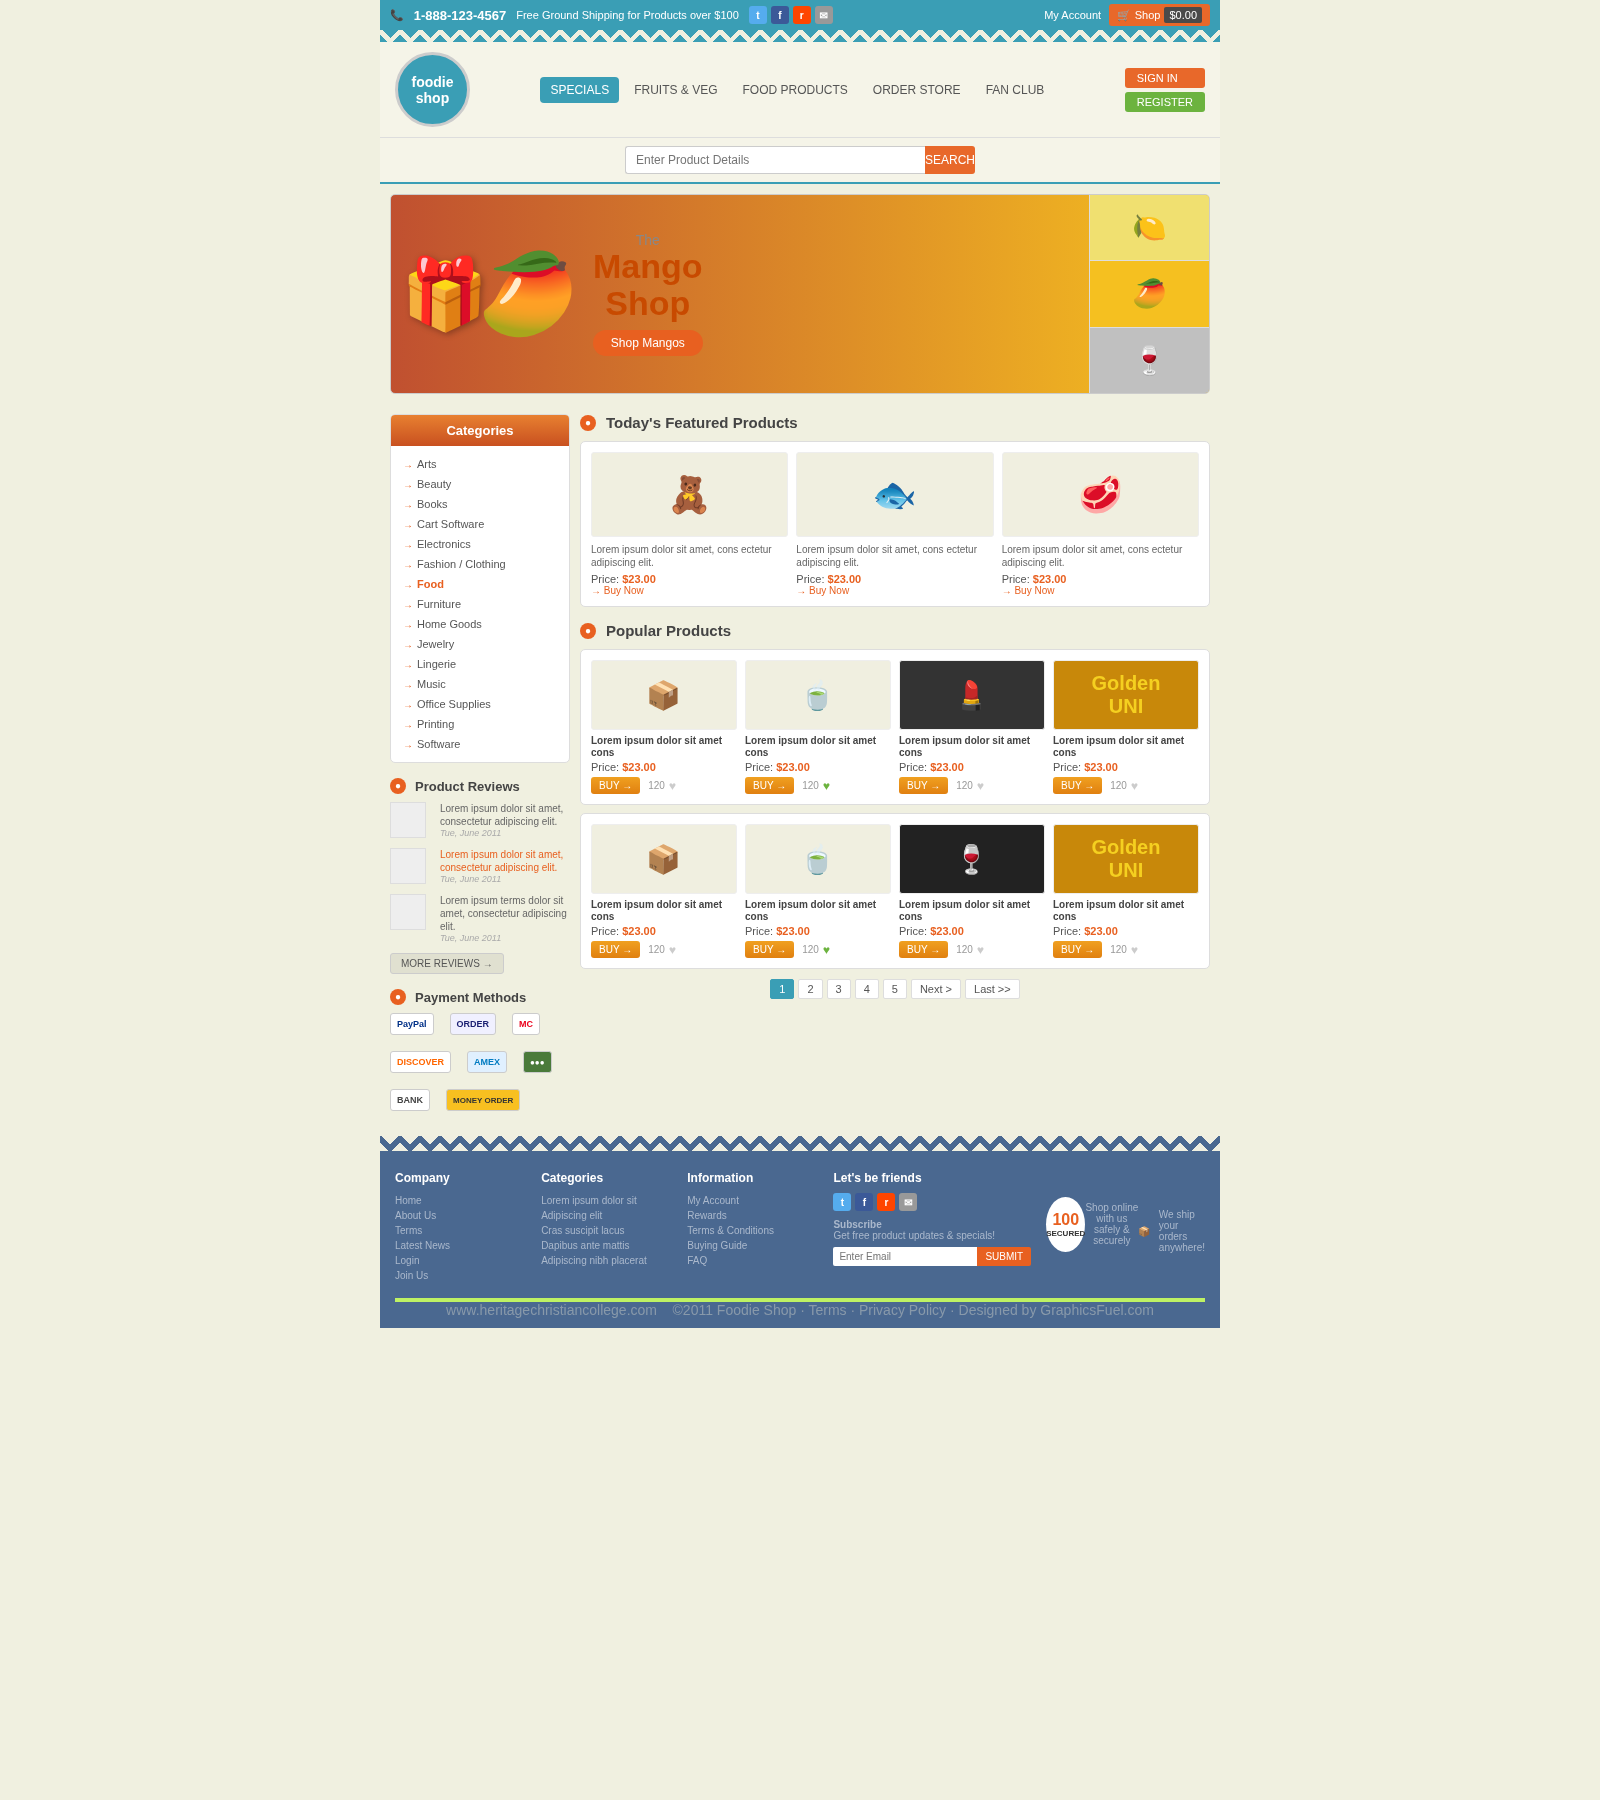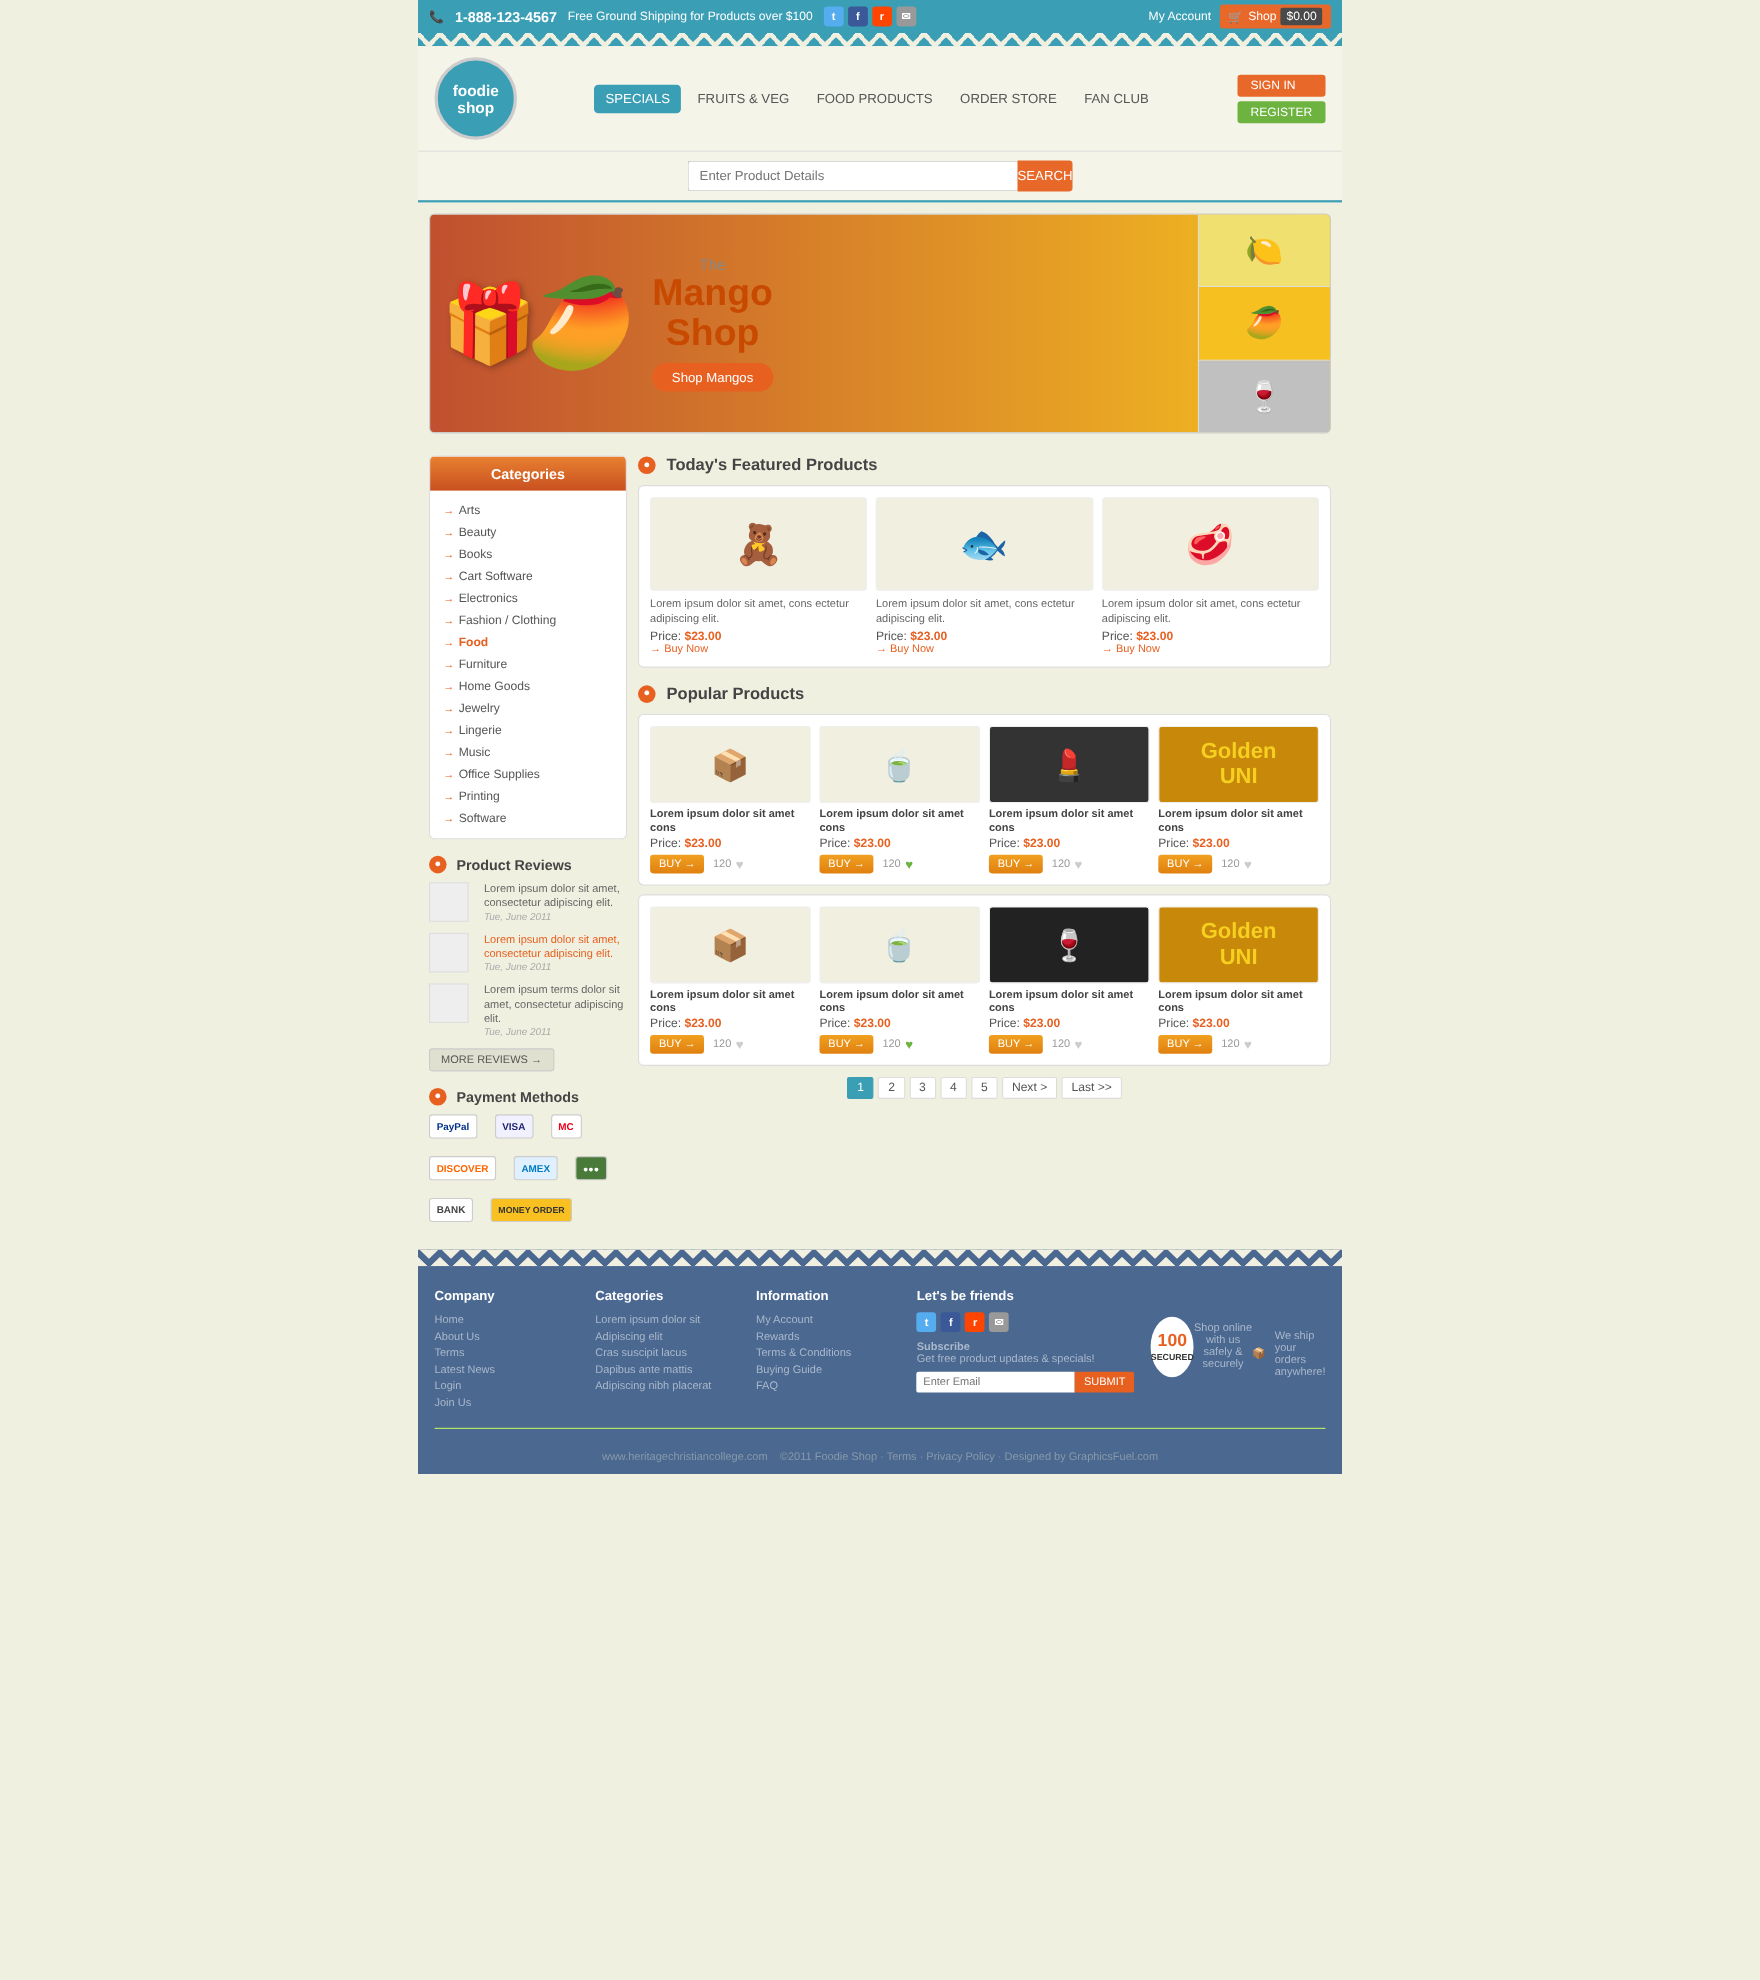--- a/index.html
+++ b/index.html
@@ -387,24 +387,24 @@
       font-size: 8px;
       color: #333;
       font-weight: bold;
       margin-bottom: 6px;
       text-align: center;
     }
     .footer-badge .num { font-size: 16px; color: #e86020; font-weight: bold; }
     .footer-last-col { display: flex; flex-direction: row; align-items: center; }
     .footer-ship { display: flex; gap: 8px; align-items: center; font-size: 10px; color: #aab8cc; margin-top: 8px; }
     .footer-bottom {
-      border-top: 1px solid #bef264;
-      padding-top: 20px;
+      border-top: 4px solid #bef264;
+      padding-top: 0;
       text-align: center;
-      font-size: 10px;
+      font-size: 14px;
       color: #8899aa;
     }
 
     
     .orange-dot { display: inline-block; width: 16px; height: 16px; background: #e86020; border-radius: 50%; color: white; text-align: center; line-height: 16px; font-size: 10px; margin-right: 4px; }
   </style>
 </head>
 <body>
 
 <div class="top-bar">
@@ -526,21 +526,21 @@
       <button class="more-reviews-btn">MORE REVIEWS →</button>
     </div>
 
     <div class="sidebar-section">
       <div class="sidebar-section-title">
         <span class="orange-dot">●</span>
         <span>Payment Methods</span>
       </div>
       <div class="payment-icons">
         <span class="payment-icon paypal">PayPal</span>
-        <span class="payment-icon visa">VISA</span>
+        <span class="payment-icon visa">ORDER</span>
         <span class="payment-icon mc">MC</span>
         <span class="payment-icon discover">DISCOVER</span>
         <span class="payment-icon amex">AMEX</span>
         <span class="payment-icon green">●●●</span>
         <span class="payment-icon bank">BANK</span>
         <span class="payment-icon honey">MONEY ORDER</span>
       </div>
     </div>
 
   </div>

